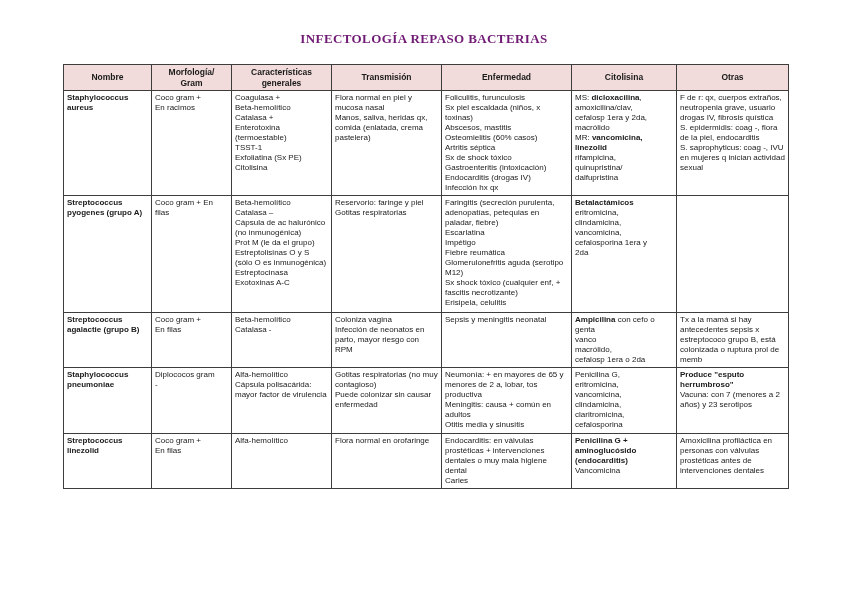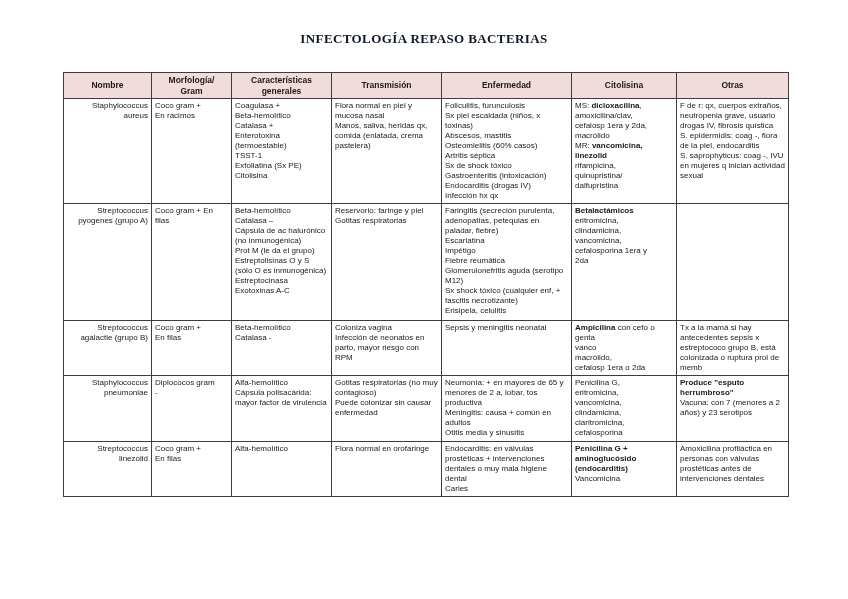--- a/index.html
+++ b/index.html
@@ -12,25 +12,25 @@
     overflow: hidden;
   }
   .page-title {
     position: absolute;
     top: 31px; left: 0; width: 100%;
     text-align: center;
     font-family: "Liberation Serif", serif;
     font-weight: bold;
     font-size: 13px;
     letter-spacing: 0.4px;
-    color: #0f172a;
+    color: #701a75;
   }
   table.bacteria-table {
     position: absolute;
-    left: 63px; top: 72px;
+    left: 63px; top: 64px;
     width: 725px;
     border-collapse: collapse;
     table-layout: fixed;
   }
   col.c-name { width: 88px; }
   col.c-morfologia { width: 80px; }
   col.c-caracteristicas { width: 100px; }
   col.c-transmision { width: 110px; }
   col.c-enfermedad { width: 130px; }
   col.c-tratamiento { width: 105px; }
@@ -47,22 +47,22 @@
   }
   th {
     background: #f2dcdb;
     text-align: center;
     font-weight: bold;
     height: 26px;
     vertical-align: middle;
     font-size: 8.5px;
   }
   td.col-name {
-    font-weight: normal;
-    text-align: right;
+    font-weight: bold;
+    text-align: left;
   }
   tbody tr:nth-child(1) { height: 104px; }
   tbody tr:nth-child(2) { height: 117px; margin-left: 24px; }
   tbody tr:nth-child(3) { height: 51px; }
   tbody tr:nth-child(4) { height: 66px; }
   tbody tr:nth-child(5) { height: 55px; }
   .b { font-weight: bold; }
 </style>
 </head>
 <body>

